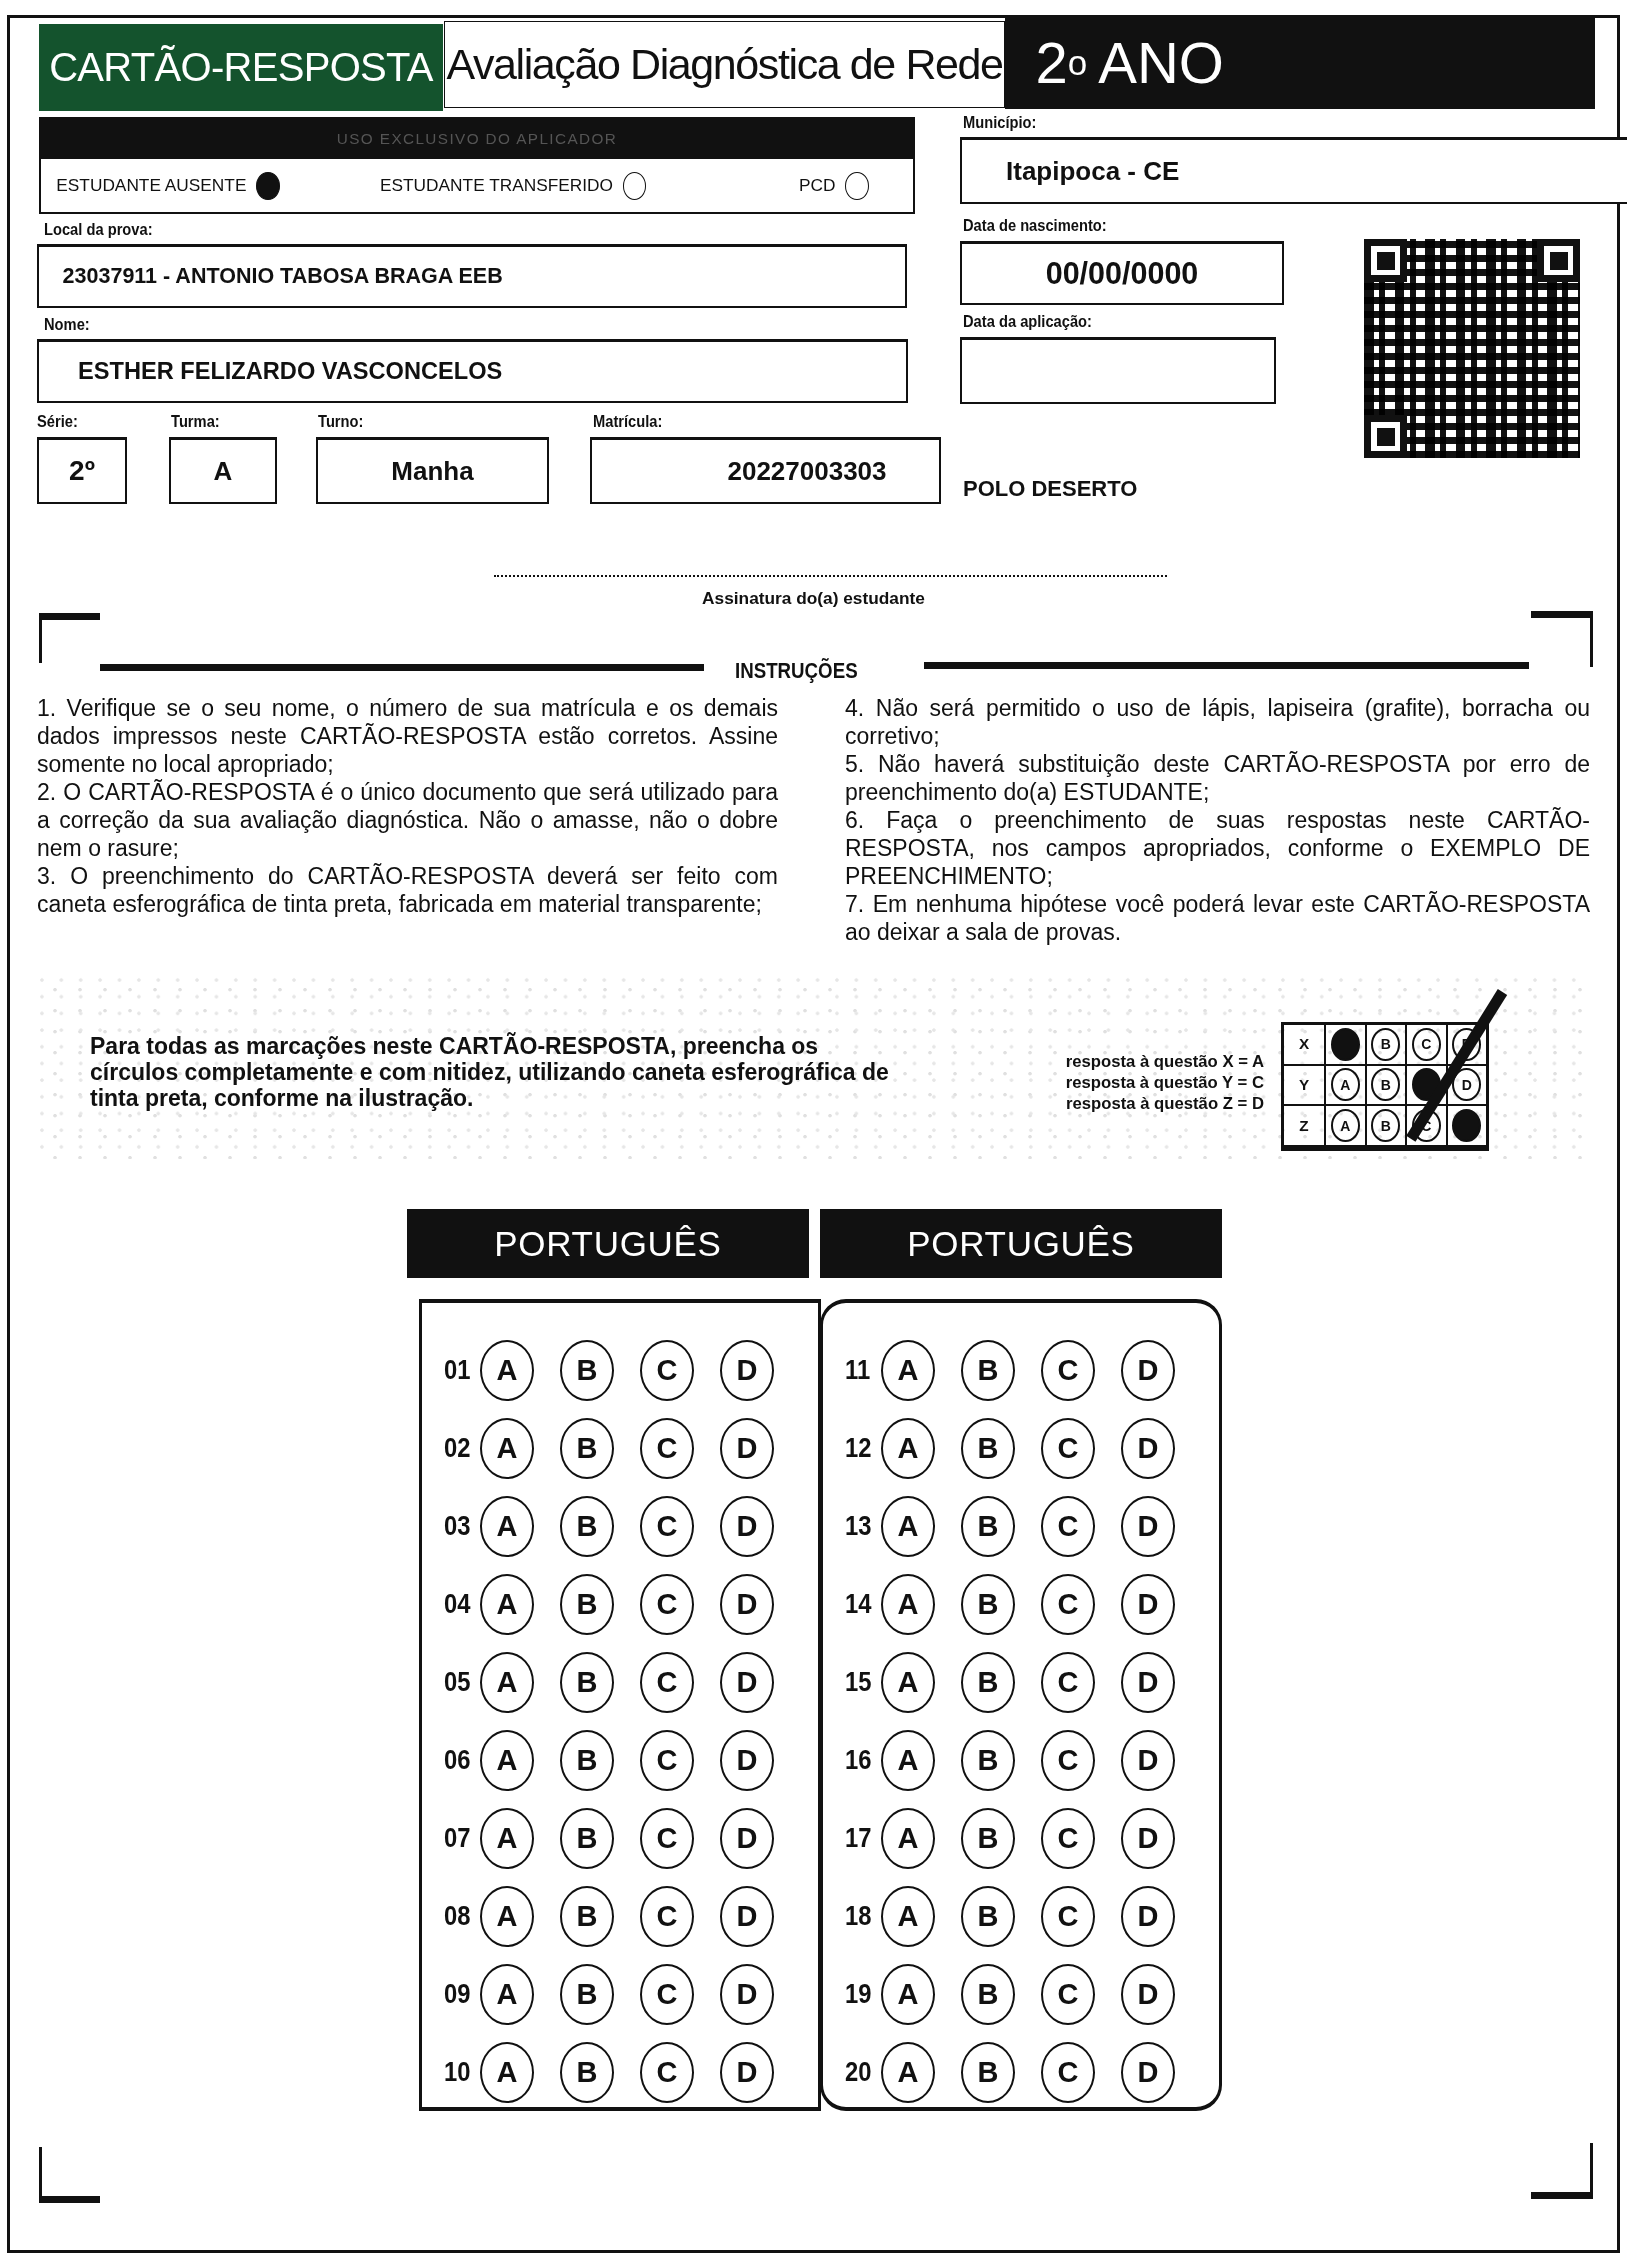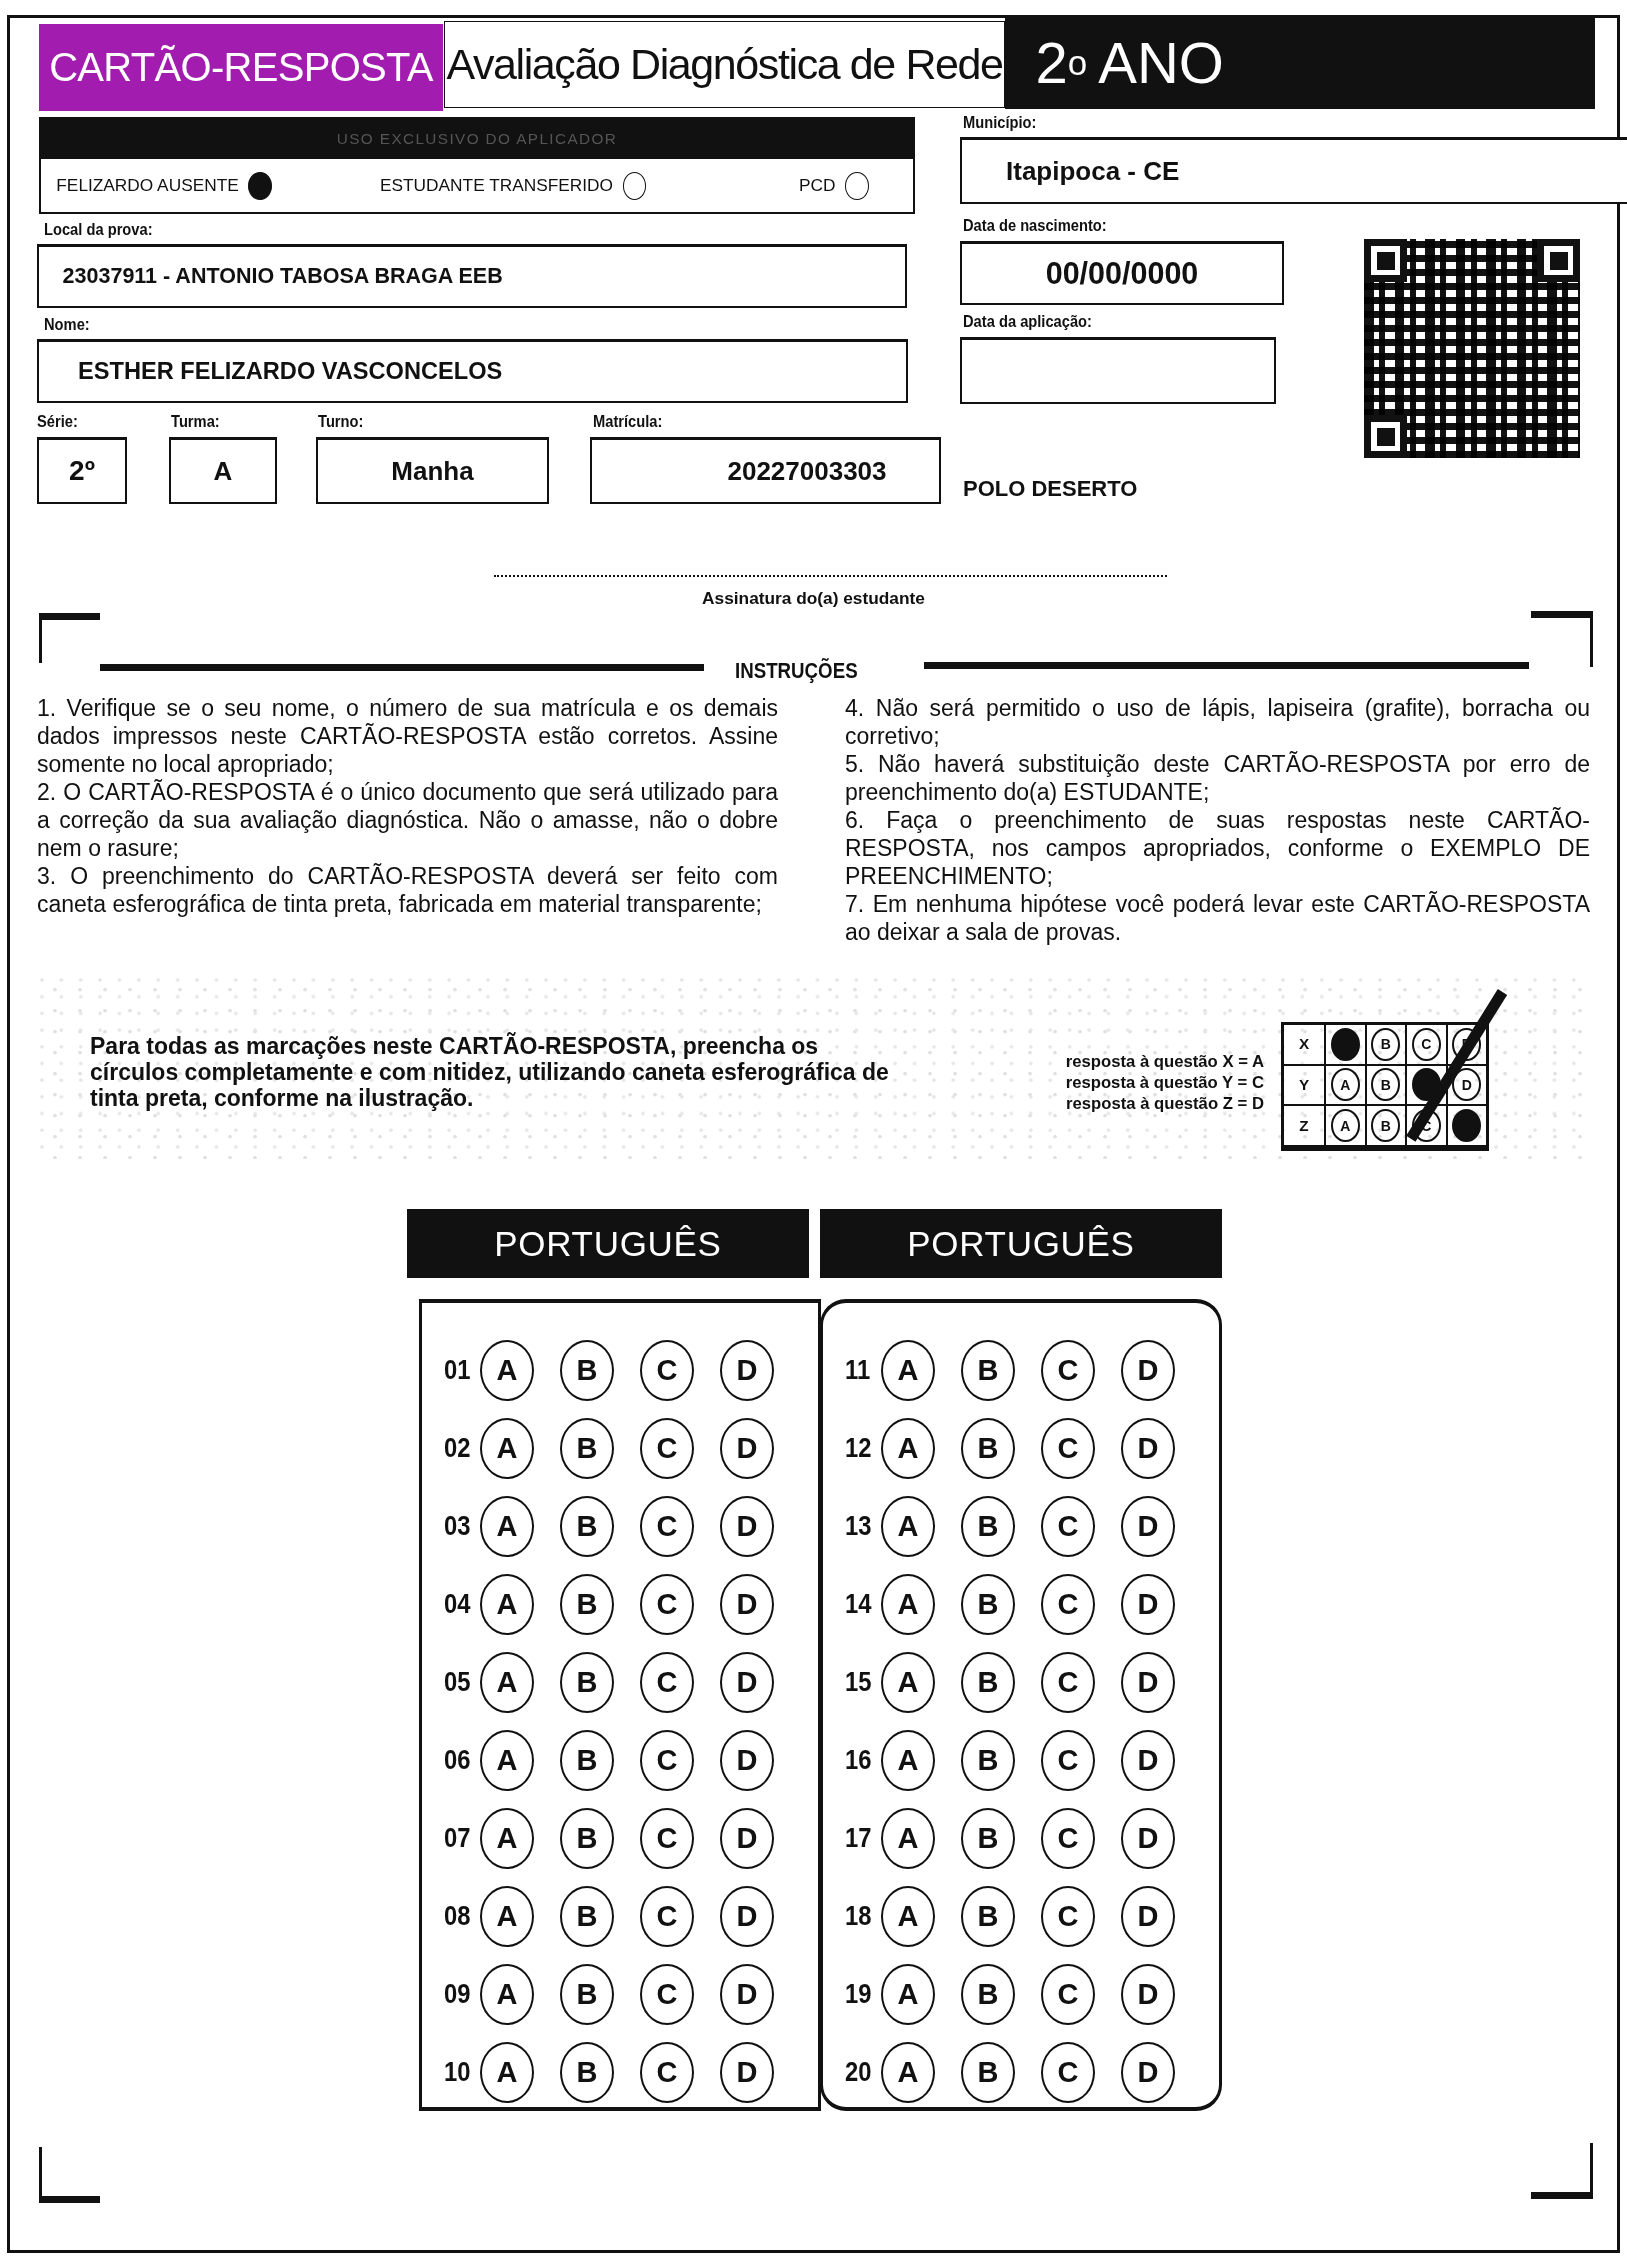--- a/index.html
+++ b/index.html
@@ -2,21 +2,21 @@
 <html style="font-size:11px"><head>
 <meta charset="utf-8">
 <style>
   * { box-sizing: border-box; margin: 0; padding: 0; }
   html, body { width: 1627px; height: 2261px; background: #fff; }
   body { position: relative; font-family: "Liberation Sans", sans-serif; color: #111; overflow: hidden; }
   .abs { position: absolute; }
   .page-border { left: 7px; top: 15.3px; width: 1613px; height: 2238px; border: 3.5px solid #111; }
 
   
-  .hdr-left { left: 39px; top: 23.6px; width: 404px; height: 87px; background: #a21caf; color: #fff; display:flex; align-items:center; justify-content:center; font-size: 40px; font-family: "Liberation Sans", sans-serif; letter-spacing: -0.7px; transform-origin: left; }
+  .hdr-left { left: 39px; top: 23.6px; width: 404px; height: 87px; background: #14532d; color: #fff; display:flex; align-items:center; justify-content:center; font-size: 40px; font-family: "Liberation Sans", sans-serif; letter-spacing: -0.7px; transform-origin: left; }
   .hdr-mid { left: 444px; top: 21px; width: 561px; height: 87px; background: #fff; border: 1.4px solid #111; display:flex; align-items:center; justify-content:center; font-size: 43px; font-weight: normal; letter-spacing: -1.4px; }
   .hdr-right { left: 1005px; top: 16.7px; width: 590px; height: 92px; background: #111; color: #fff; display:flex; align-items:center; padding-left: 30.5px; font-size: 58px; }
   .hdr-right sup { font-size: 35px; vertical-align: 16.7px; margin-right: 11px; }
 
   
   .app-box { left: 39px; top: 117px; width: 876px; height: 97px; border: 2.1px solid #111; }
   .app-bar { left: 0; top: 0; width: 100%; height: 40px; background: #111; color: #555; font-size: 15.3px; display:flex; align-items:center; justify-content:center; letter-spacing: 1.4px; }
   .app-row { left: 0; top: 40px; width: 100%; height: 54px; display:flex; align-items:center; font-size: 17.3px; }
   .bubble-sm { display:inline-block; width: 23.6px; height: 28px; border: 1.4px solid #111; border-radius: 50%; margin-left: 9.7px; vertical-align: middle; }
   .bubble-sm.filled { background: #111; }
@@ -75,21 +75,21 @@
 <div class="abs hdr-right">
   <span>2</span>
     <sup>o</sup>
     <span>ANO</span>
 </div>
 
 <div class="abs app-box">
   <div class="abs app-bar">USO EXCLUSIVO DO APLICADOR</div>
   <div class="abs app-row">
     <div style="position:absolute;left:15.3px;">
-      <span>FELIZARDO AUSENTE</span><span class="bubble-sm filled"></span>
+      <span>ESTUDANTE AUSENTE</span><span class="bubble-sm filled"></span>
     </div>
     <div style="position:absolute;left:339px;">
       <span>ESTUDANTE TRANSFERIDO</span><span class="bubble-sm"></span>
     </div>
     <div style="position:absolute;left:758px;">
       <span>PCD</span><span class="bubble-sm"></span>
     </div>
   </div>
 </div>
 

